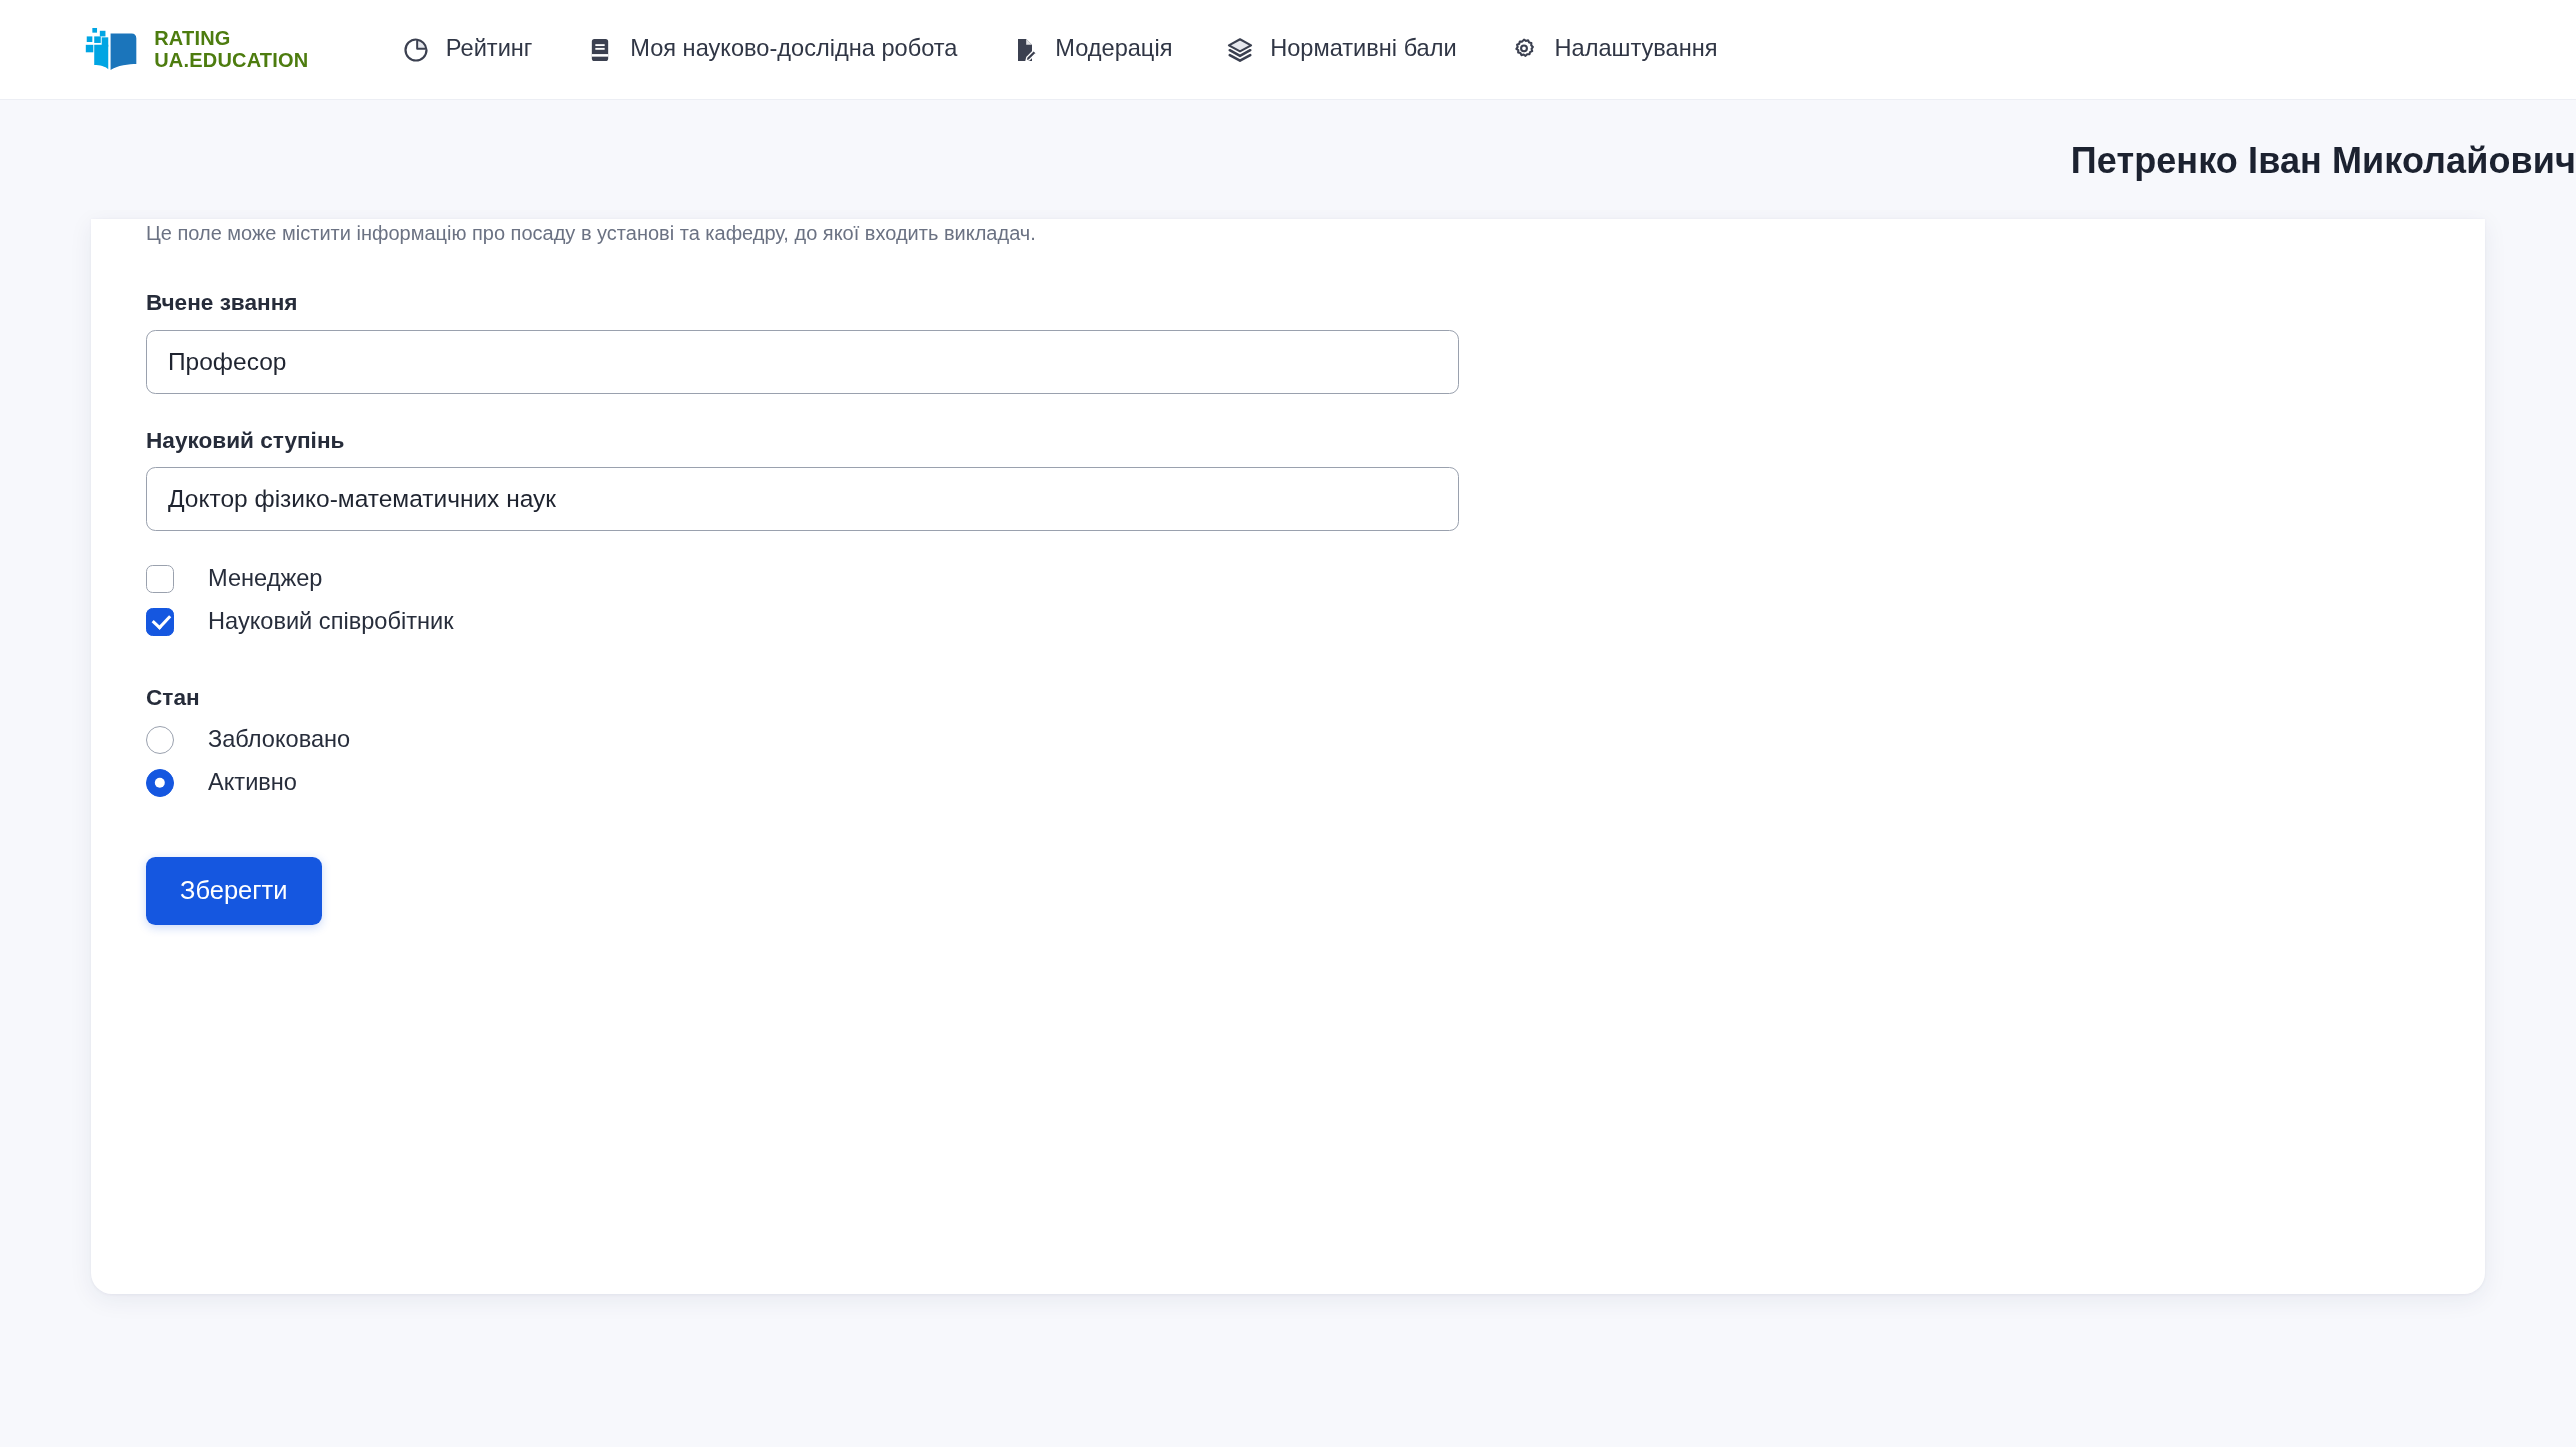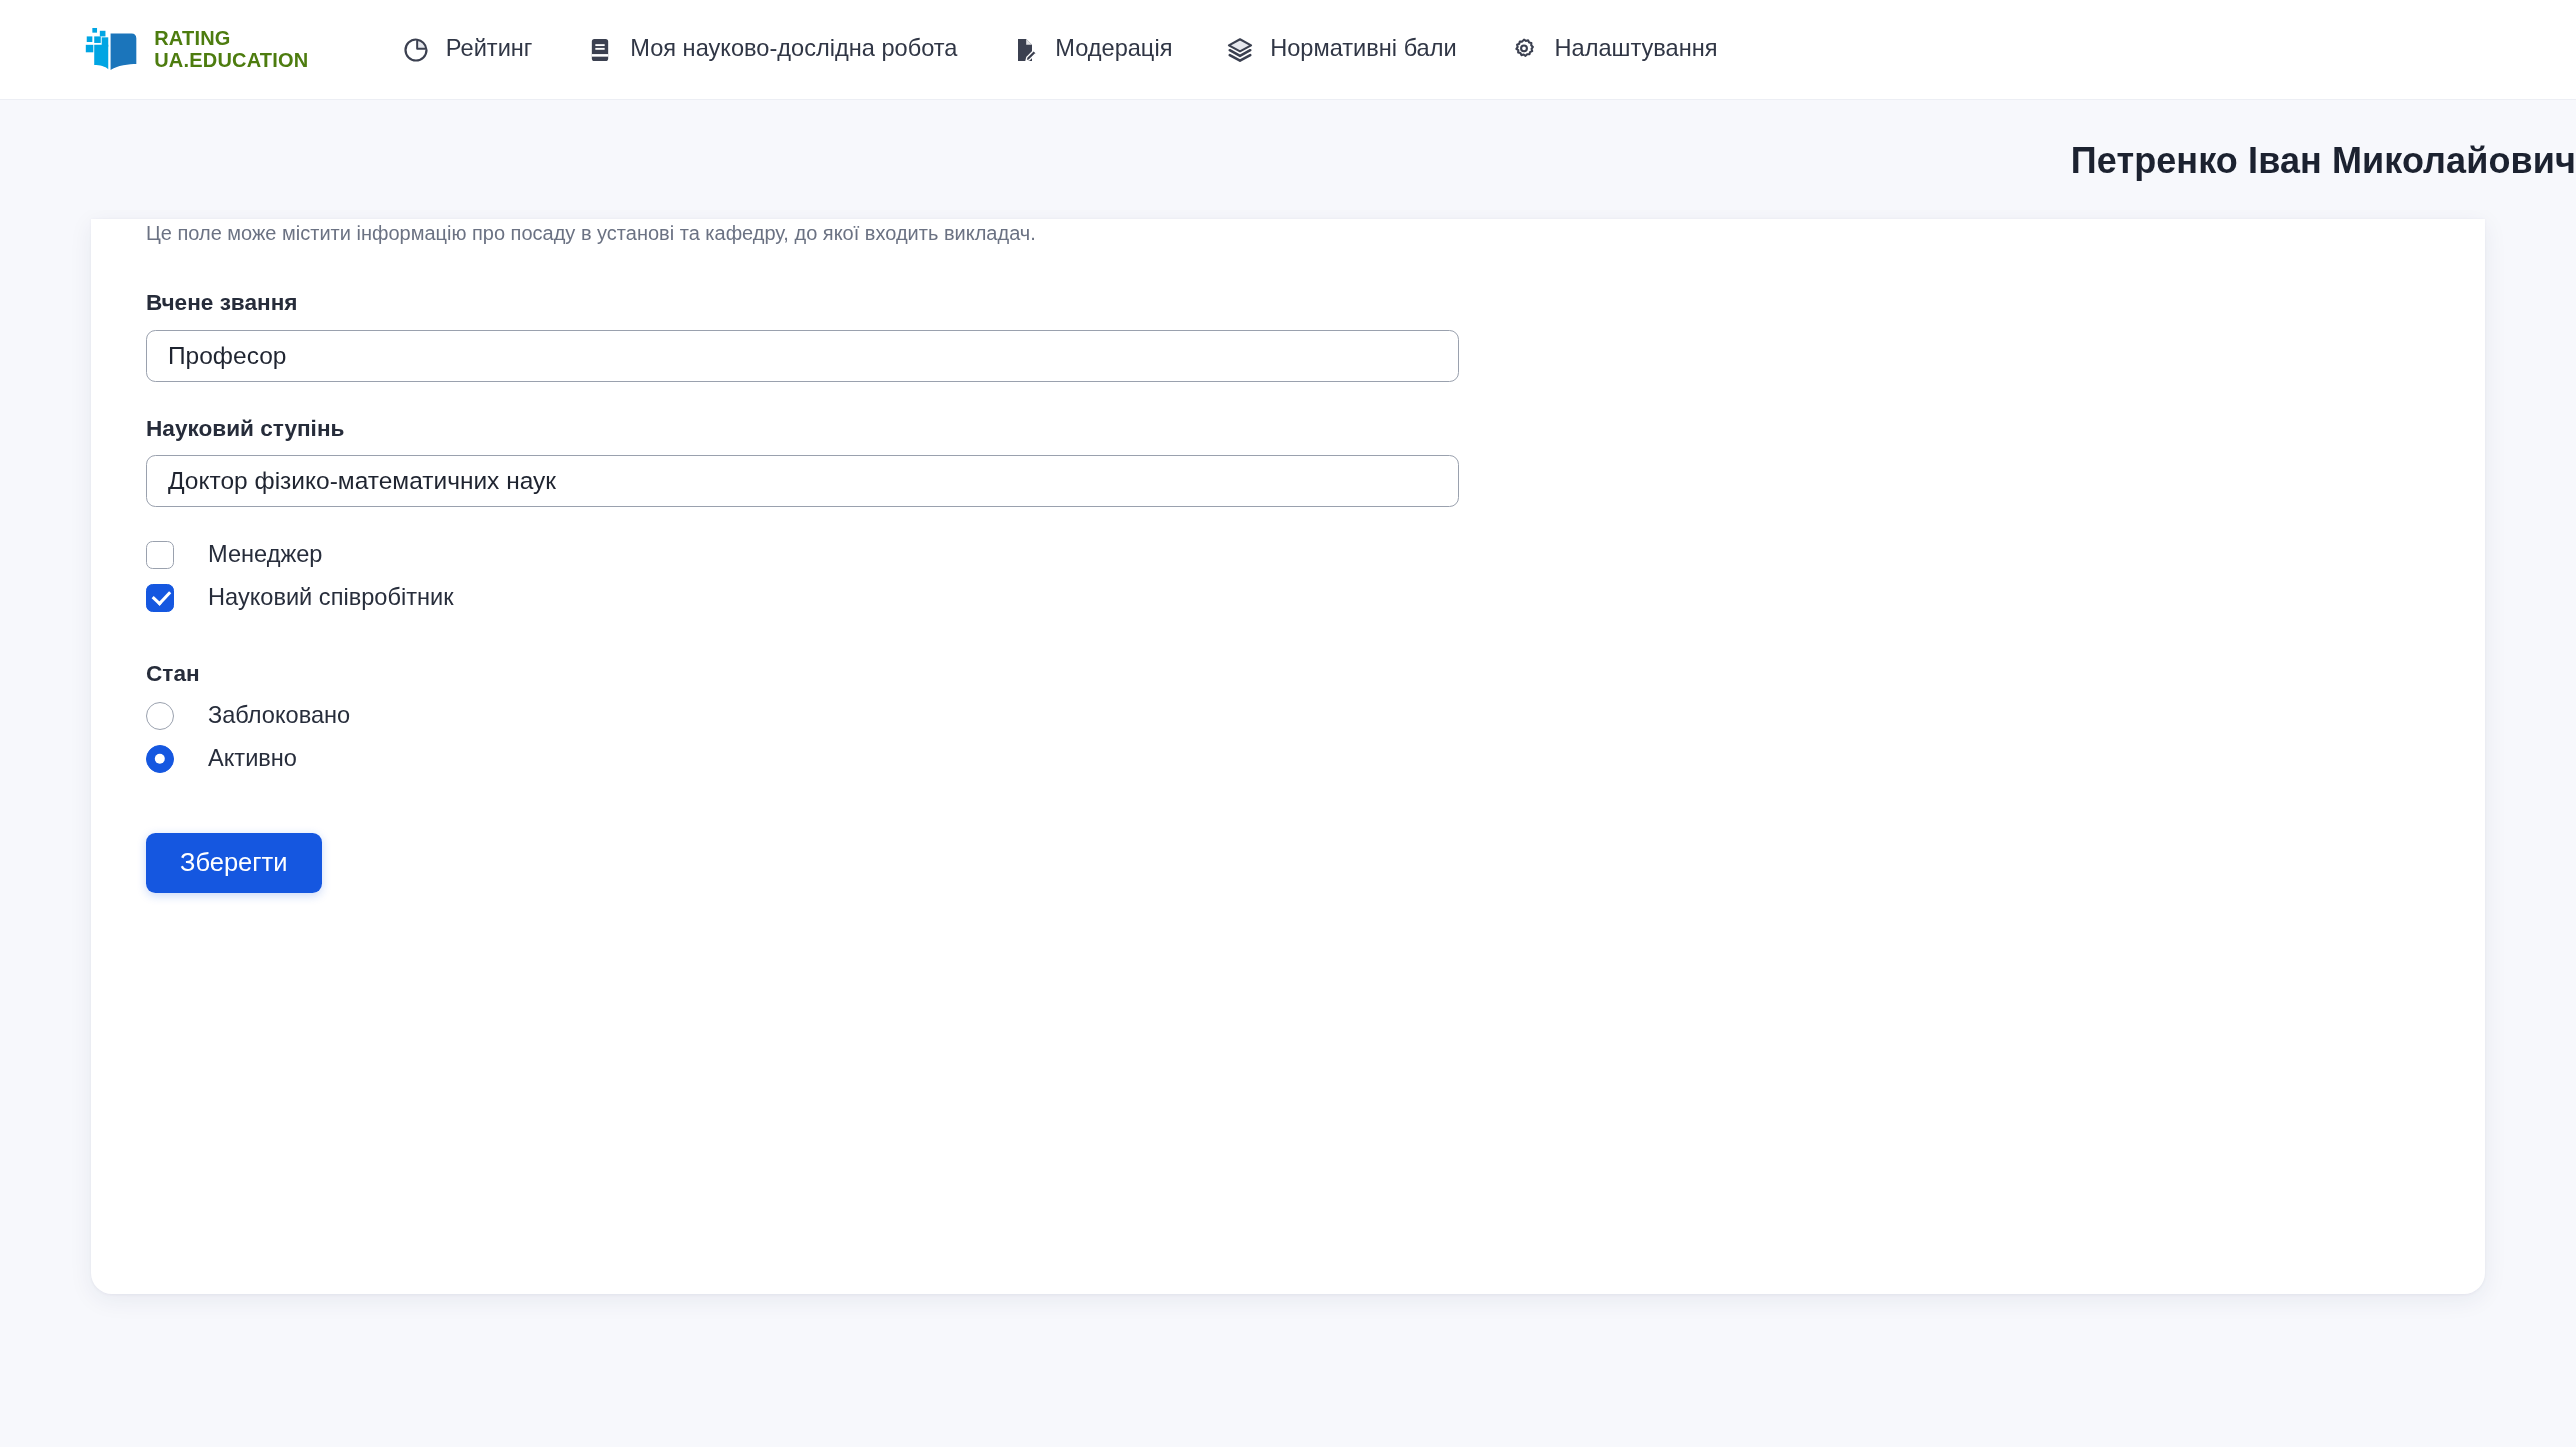--- a/index.html
+++ b/index.html
@@ -125,21 +125,21 @@
     font-size: 22.6px;
     font-weight: 700;
     color: #262c3a;
     margin-bottom: 13.2px;
     display: block;
   }
 
   .text-input {
     display: block;
     width: 1313px;
-    height: 52px;
+    height: 64px;
     border: 0.9px solid #9aa1ae;
     border-radius: 9.4px;
     background: #ffffff;
     font-family: "Liberation Sans", "DejaVu Sans", sans-serif;
     font-size: 24.5px;
     color: #1f2430;
     padding: 0 21px;
     outline: none;
   }
 
@@ -230,21 +230,21 @@
     border-radius: 50%;
     background: #ffffff;
   }
 
   
   .btn-primary {
     margin-top: 45px;
     display: inline-flex;
     align-items: center;
     justify-content: center;
-    height: 60px;
+    height: 68px;
     padding: 0 34px;
     background: #1557e0;
     color: #ffffff;
     border: none;
     border-radius: 9.4px;
     font-family: "Liberation Sans", "DejaVu Sans", sans-serif;
     font-size: 25.5px;
     font-weight: 400;
     cursor: pointer;
     box-shadow: 0 2.8px 9.4px rgba(21, 87, 224, 0.22);

